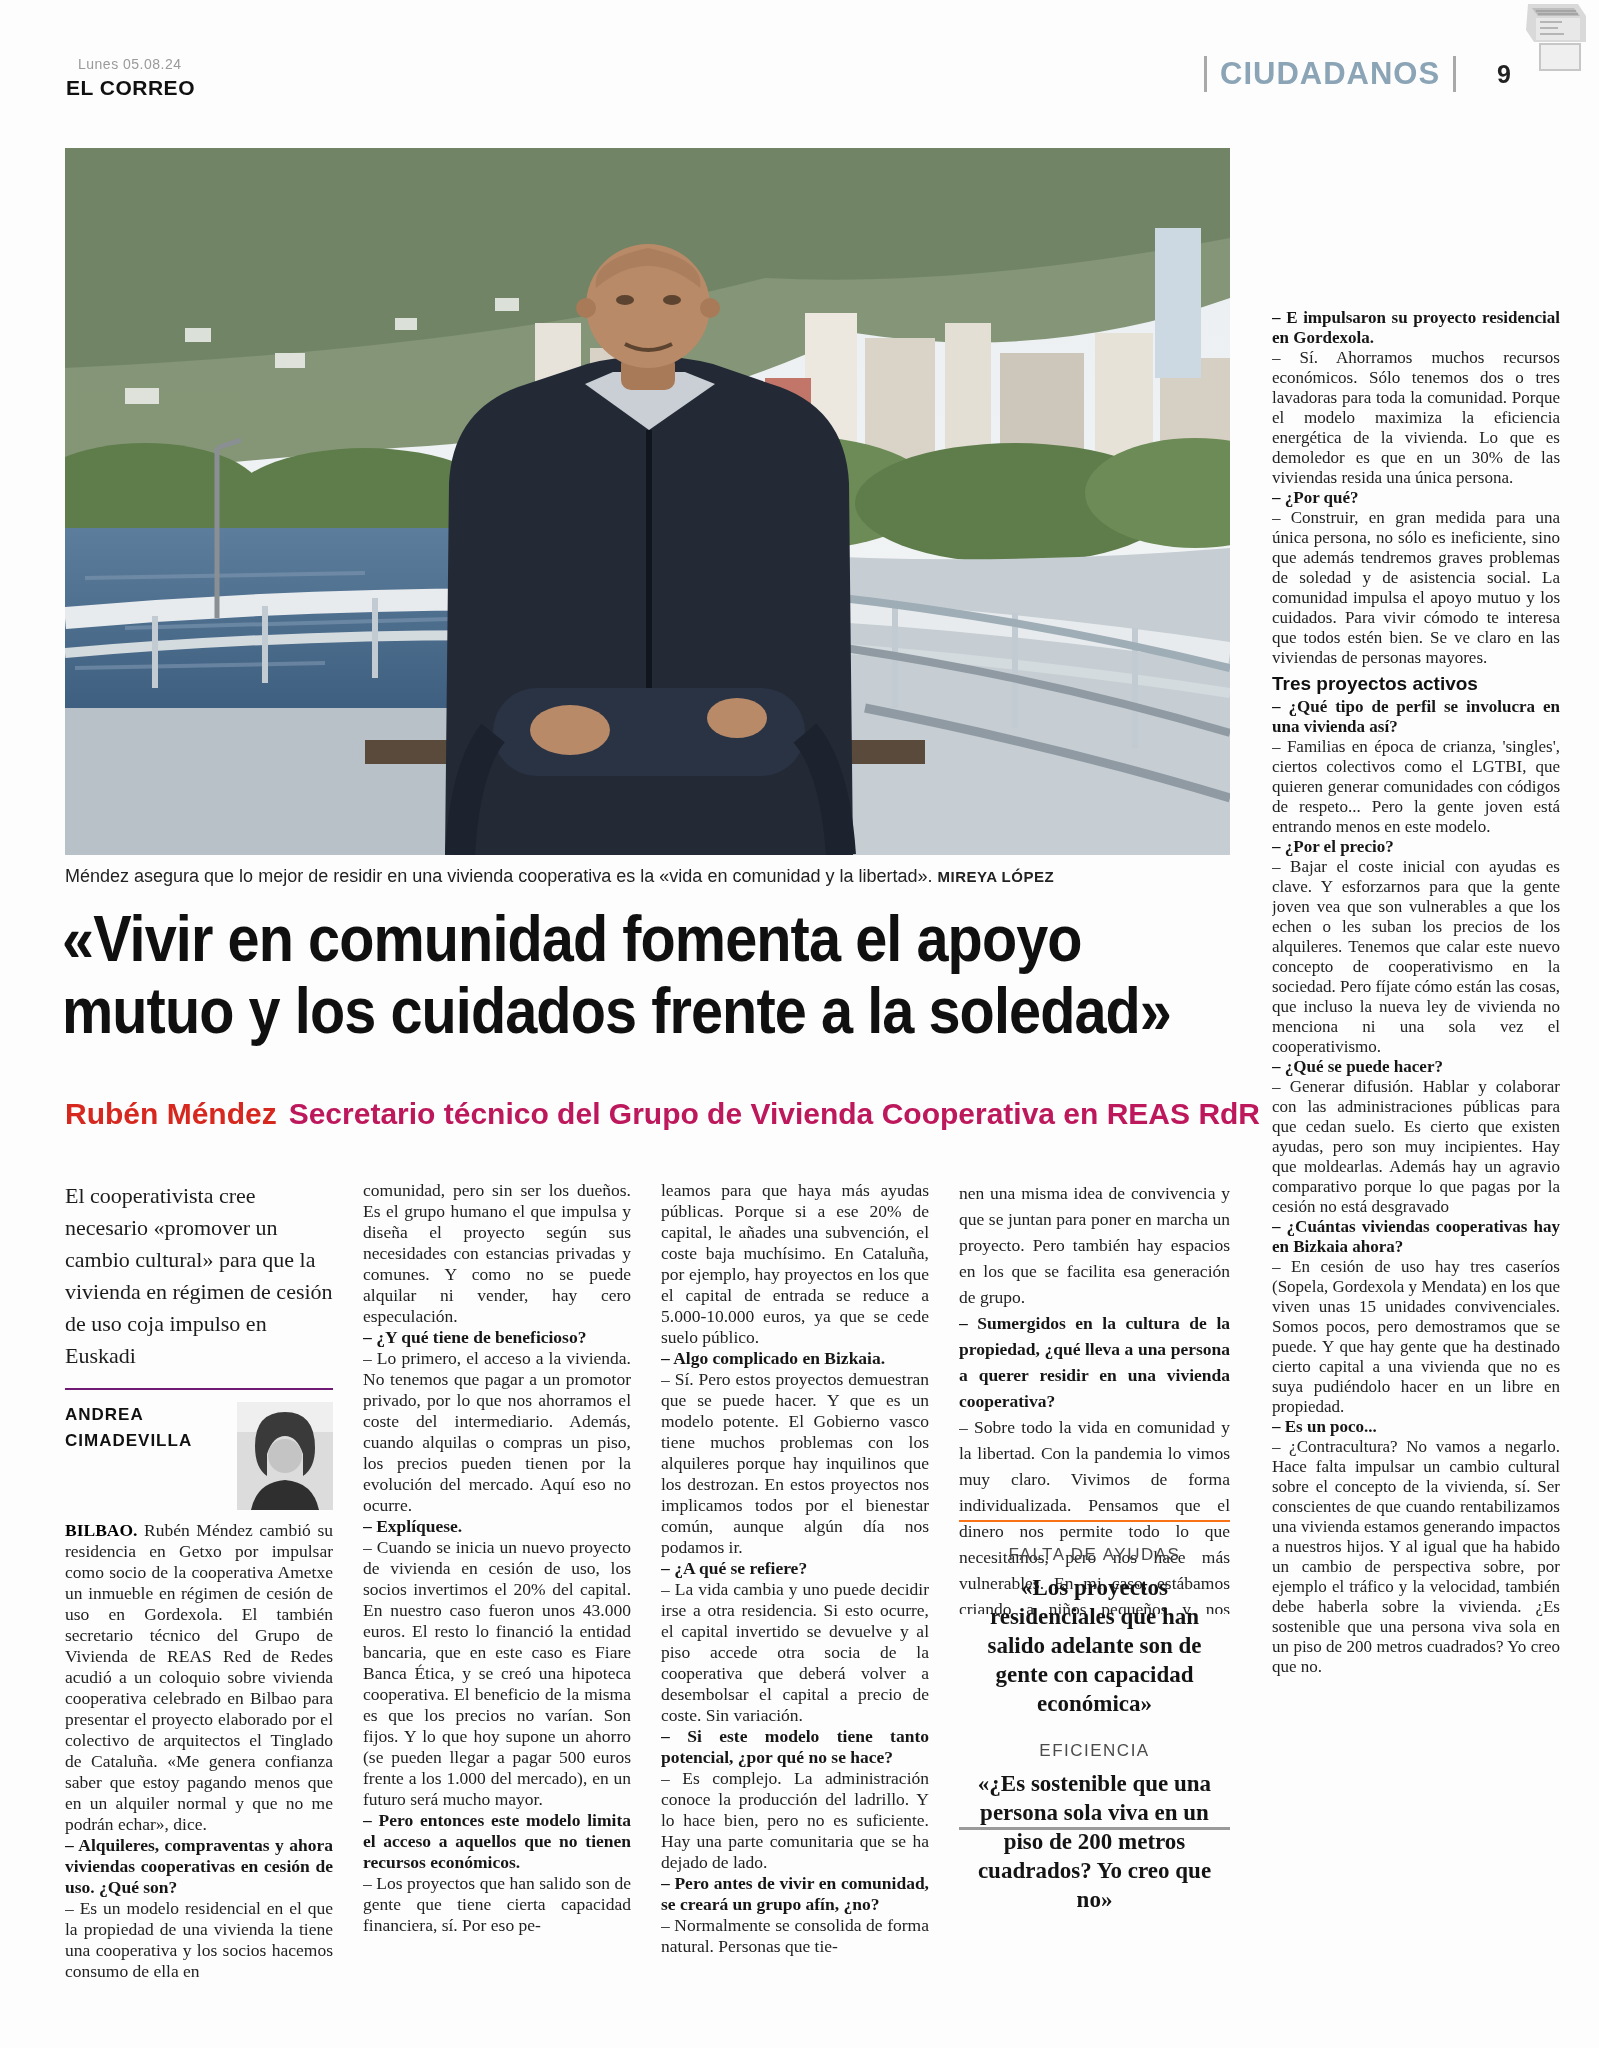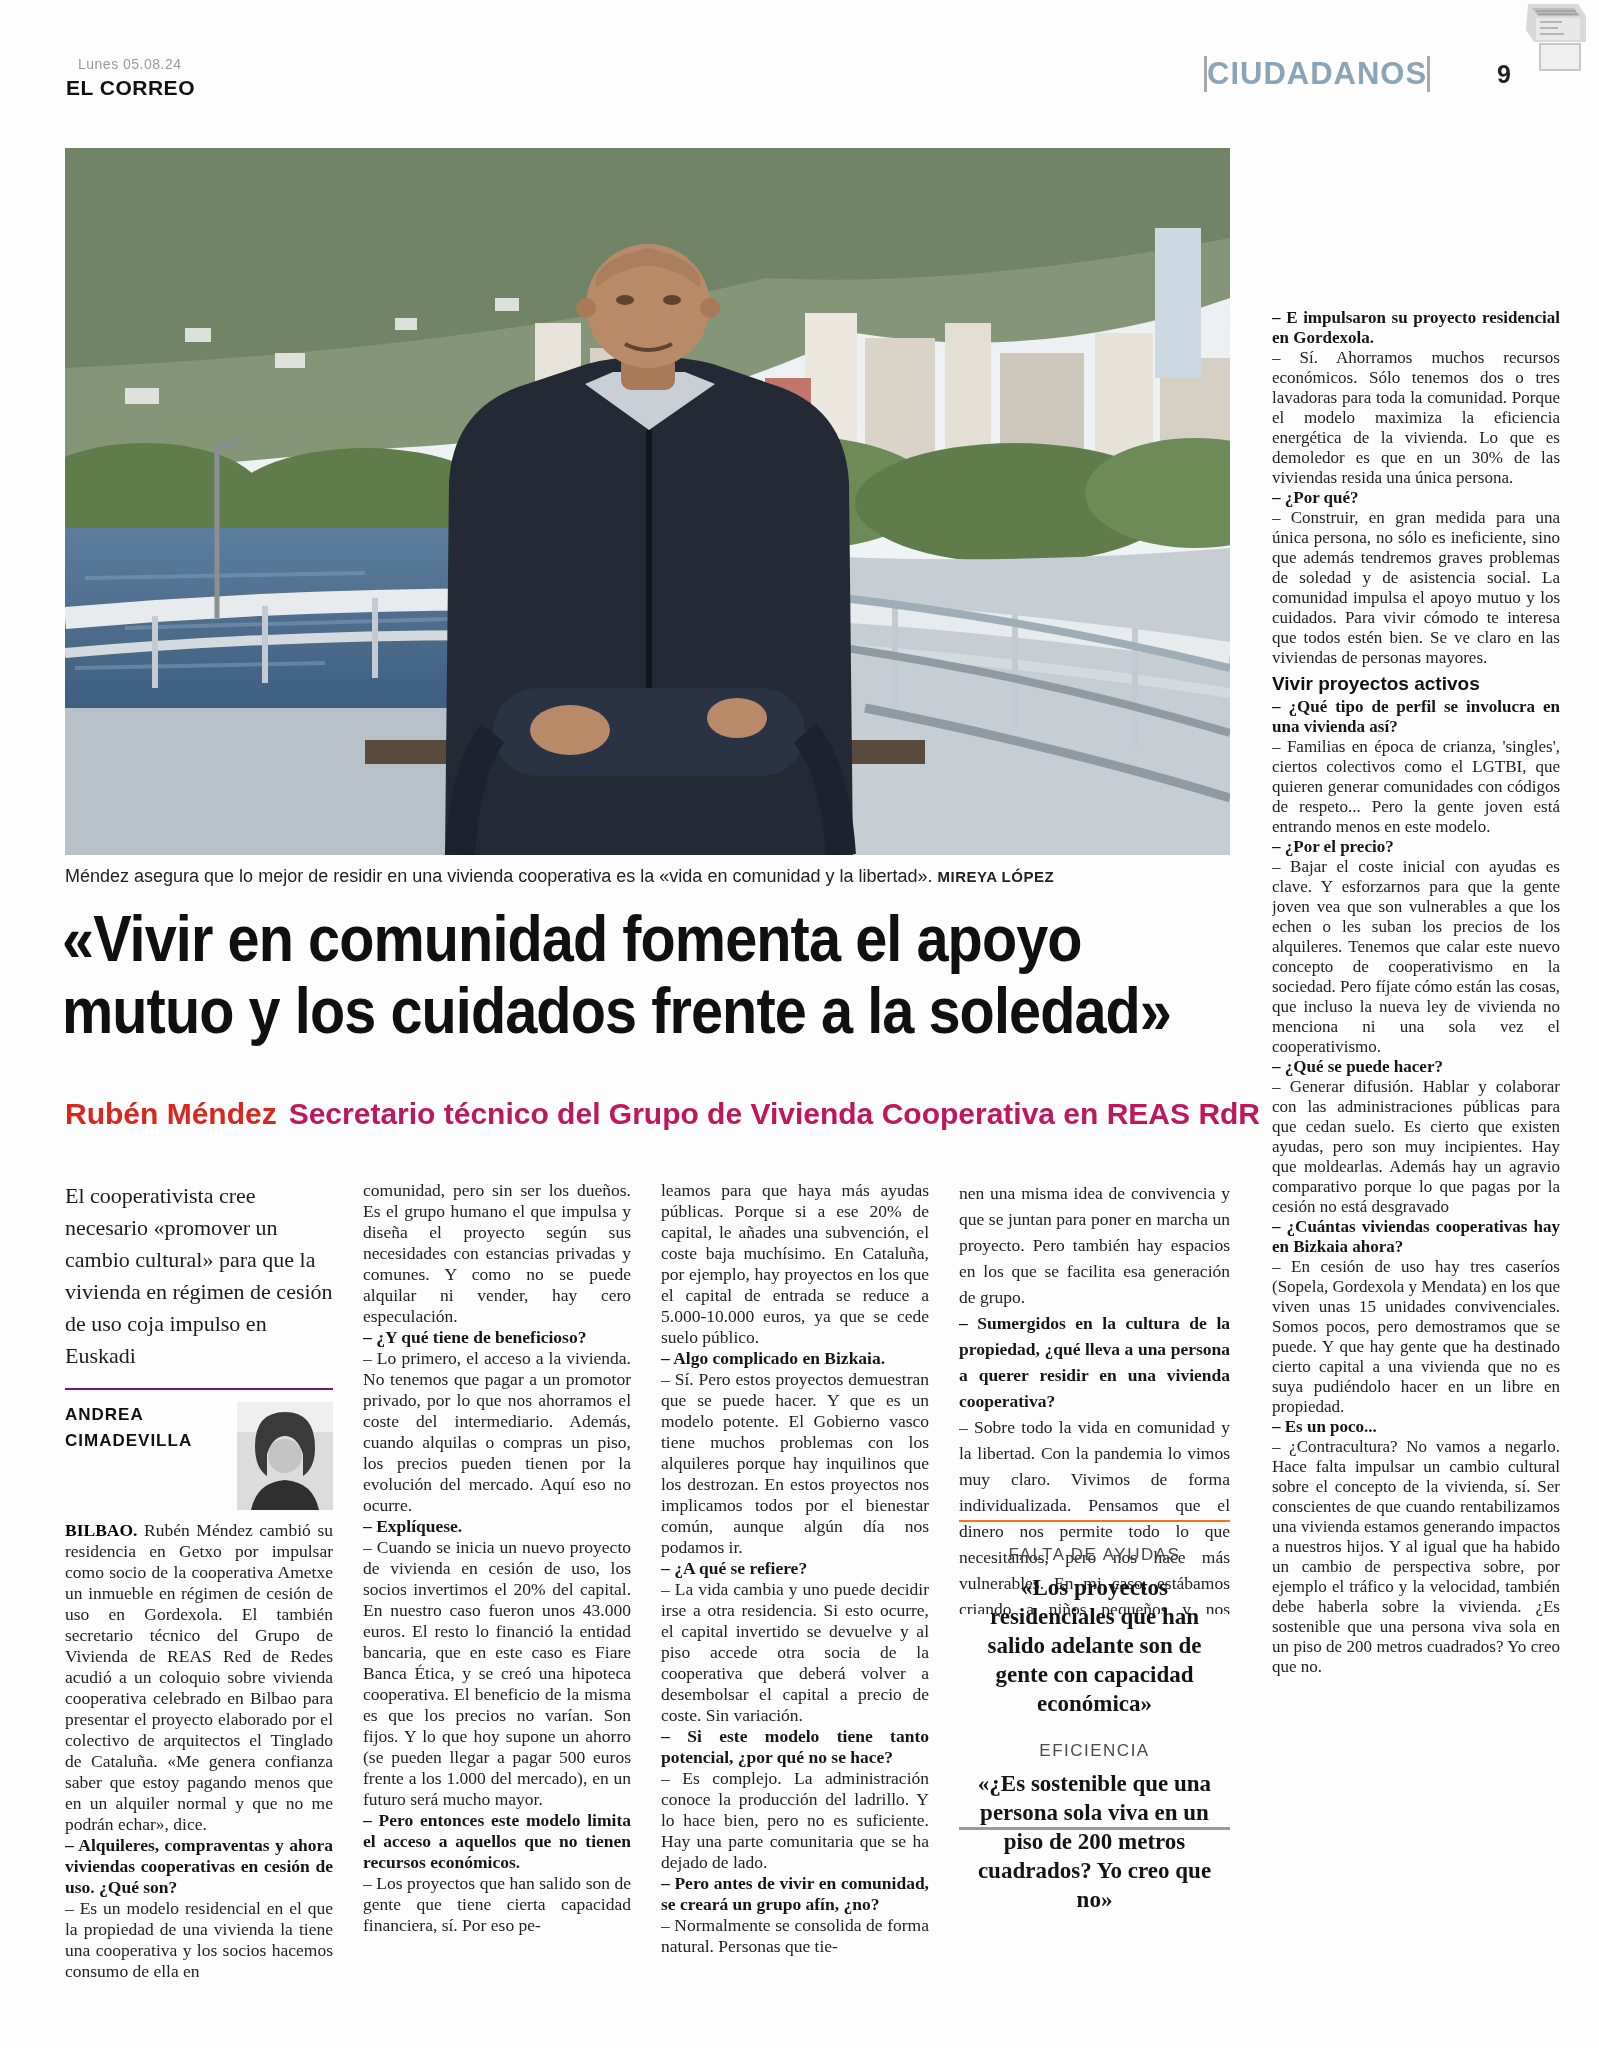--- a/index.html
+++ b/index.html
@@ -4,21 +4,21 @@
 <style>
   html,body{margin:0;padding:0;background:#e9e9e9;}
   .page{position:relative;width:1599px;height:2048px;background:#fdfdfd;overflow:hidden;
         font-family:"Liberation Serif",serif;color:#1d1d1d;}
 
   
   .hdr-date{position:absolute;left:78px;top:56px;font-family:"Liberation Sans",sans-serif;
             font-size:14px;color:#9a9a9a;letter-spacing:.5px;}
   .hdr-masthead{position:absolute;left:66px;top:76px;font-family:"Liberation Sans",sans-serif;
             font-weight:bold;font-size:21px;color:#111;letter-spacing:.5px;}
-  .hdr-section{position:absolute;left:1204px;top:56px;display:flex;align-items:center;}
+  .hdr-section{position:absolute;left:1204px;top:56px;display:flex;align-items:center;gap:13px;}
   .hdr-bar{width:3px;height:36px;background:#a9a9a9;}
   .hdr-section-name{font-family:"Liberation Sans",sans-serif;font-weight:bold;font-size:31px;
             color:#8ba4b6;letter-spacing:1px;}
   .hdr-pagenum{position:absolute;left:1497px;top:60px;font-family:"Liberation Sans",sans-serif;
             font-weight:bold;font-size:25px;color:#222;}
   .corner-emblem{position:absolute;left:1520px;top:2px;width:66px;height:72px;}
 
   
   .photo{position:absolute;left:65px;top:148px;width:1165px;height:707px;overflow:hidden;background:#cfd6da;}
   .photo svg{display:block;width:100%;height:100%;}
@@ -267,21 +267,21 @@
       <p class="para quote">«Los proyectos residenciales que han salido adelante son de gente con capacidad económica»</p>
       <p class="para kicker">EFICIENCIA</p>
       <p class="para quote">«¿Es sostenible que una persona sola viva en un piso de 200 metros cuadrados? Yo creo que no»</p>
     </div>
 
   <div class="col col5">
       <p class="para question">– E impulsaron su proyecto residencial en Gordexola.</p>
       <p class="para answer">– Sí. Ahorramos muchos recursos económicos. Sólo tenemos dos o tres lavadoras para toda la comunidad. Porque el modelo maximiza la eficiencia energética de la vivienda. Lo que es demoledor es que en un 30% de las viviendas resida una única persona.</p>
       <p class="para question">– ¿Por qué?</p>
       <p class="para answer">– Construir, en gran medida para una única persona, no sólo es ineficiente, sino que además tendremos graves problemas de soledad y de asistencia social. La comunidad impulsa el apoyo mutuo y los cuidados. Para vivir cómodo te interesa que todos estén bien. Se ve claro en las viviendas de personas mayores.</p>
-      <p class="para subhead">Vivir proyectos activos</p>
+      <p class="para subhead">Tres proyectos activos</p>
       <p class="para question">– ¿Qué tipo de perfil se involucra en una vivienda así?</p>
       <p class="para answer">– Familias en época de crianza, 'singles', ciertos colectivos como el LGTBI, que quieren generar comunidades con códigos de respeto... Pero la gente joven está entrando menos en este modelo.</p>
       <p class="para question">– ¿Por el precio?</p>
       <p class="para answer">– Bajar el coste inicial con ayudas es clave. Y esforzarnos para que la gente joven vea que son vulnerables a que los echen o les suban los precios de los alquileres. Tenemos que calar este nuevo concepto de cooperativismo en la sociedad. Pero fíjate cómo están las cosas, que incluso la nueva ley de vivienda no menciona ni una sola vez el cooperativismo.</p>
       <p class="para question">– ¿Qué se puede hacer?</p>
       <p class="para answer">– Generar difusión. Hablar y colaborar con las administraciones públicas para que cedan suelo. Es cierto que existen ayudas, pero son muy incipientes. Hay que moldearlas. Además hay un agravio comparativo porque lo que pagas por la cesión no está desgravado</p>
       <p class="para question">– ¿Cuántas viviendas cooperativas hay en Bizkaia ahora?</p>
       <p class="para answer">– En cesión de uso hay tres caseríos (Sopela, Gordexola y Mendata) en los que viven unas 15 unidades convivenciales. Somos pocos, pero demostramos que se puede. Y que hay gente que ha destinado cierto capital a una vivienda que no es suya pudiéndolo hacer en un libre en propiedad.</p>
       <p class="para question">– Es un poco...</p>
       <p class="para answer">– ¿Contracultura? No vamos a negarlo. Hace falta impulsar un cambio cultural sobre el concepto de la vivienda, sí. Ser conscientes de que cuando rentabilizamos una vivienda estamos generando impactos a nuestros hijos. Y al igual que ha habido un cambio de perspectiva sobre, por ejemplo el tráfico y la velocidad, también debe haberla sobre la vivienda. ¿Es sostenible que una persona viva sola en un piso de 200 metros cuadrados? Yo creo que no.</p>

